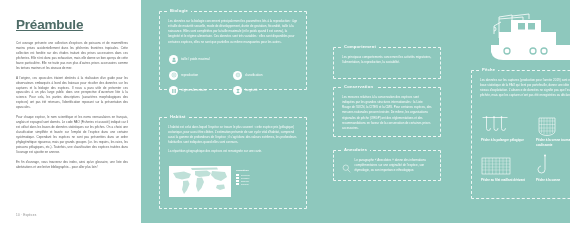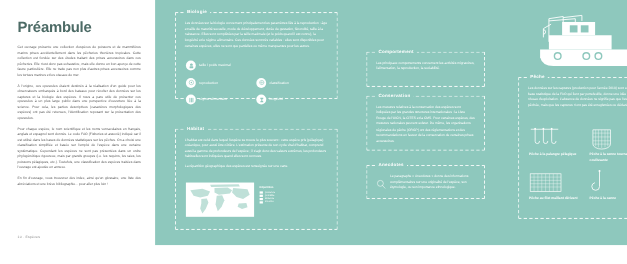--- a/index.html
+++ b/index.html
@@ -10,21 +10,21 @@
     display:flex;
   }
 
   
   .page-left {
     width:141px; height:223px; background:#ffffff;
     padding:17px 13px 0 16px; position:relative; flex:0 0 auto;
   }
   .page-title {
     font-size:13.5px; font-weight:bold; color:#4d6b66;
-    letter-spacing:-0.2px; margin-bottom:9px;
+    letter-spacing:-0.2px; margin-bottom:9px;text-decoration:underline;
   }
   .para {
     font-size:3.05px; line-height:1.62; color:#5a5a5a;
     text-align:justify; margin-bottom:5.2px;
   }
   .page-footer {
     position:absolute; left:16px; bottom:6px;
     font-size:3.1px; color:#8a8a8a; letter-spacing:.2px;
   }
 

